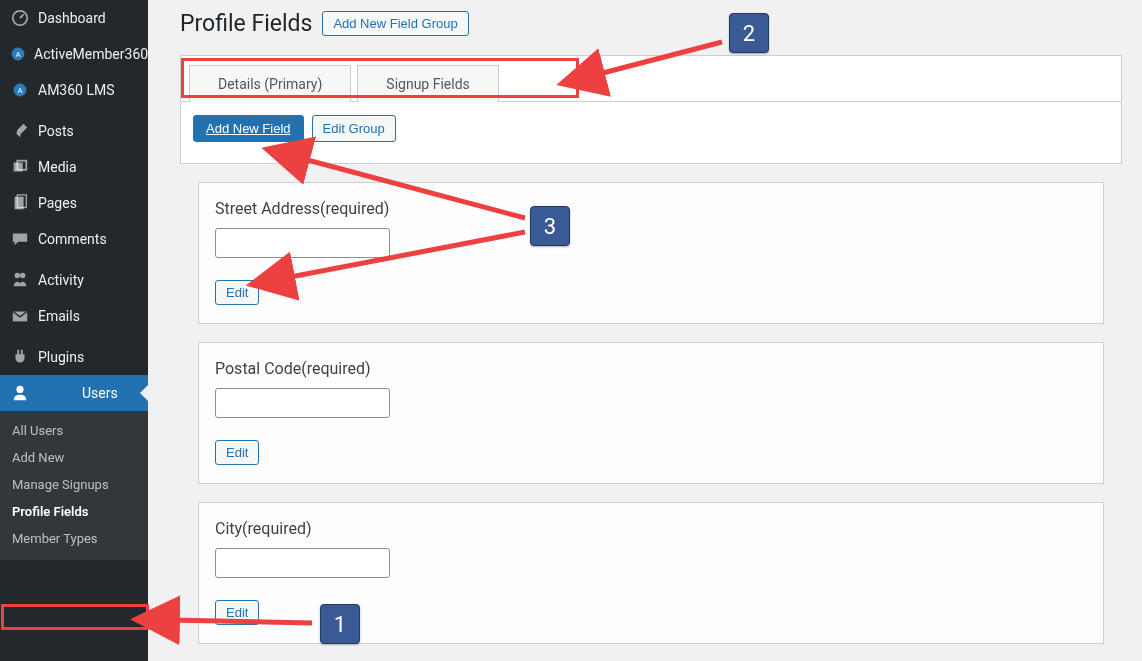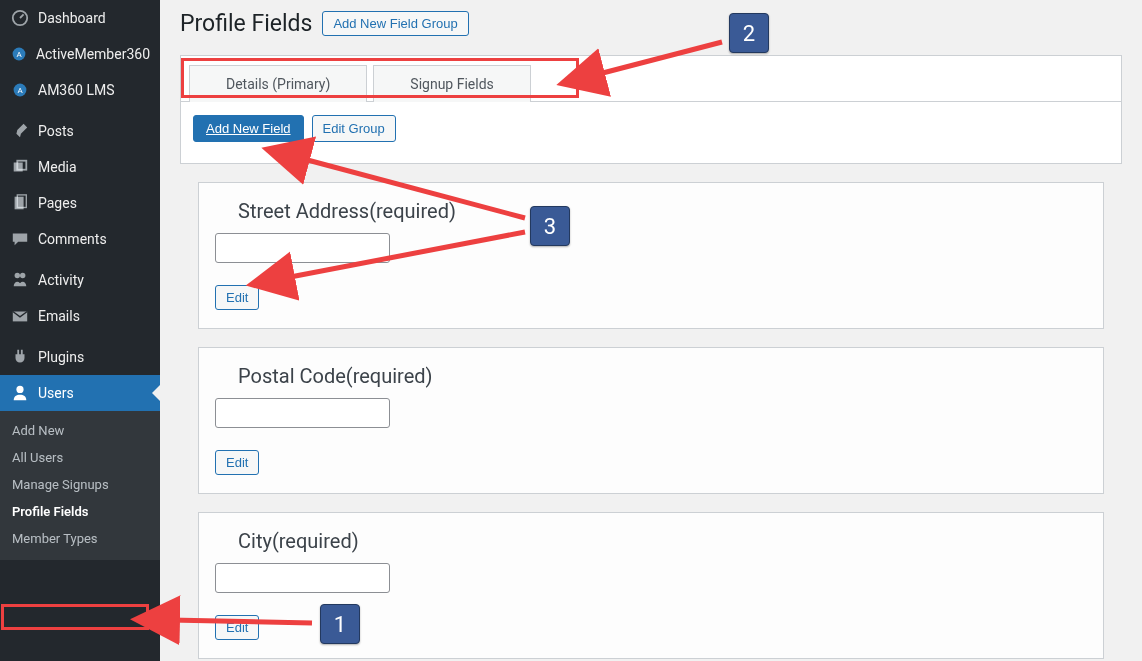--- a/index.html
+++ b/index.html
@@ -9,21 +9,21 @@
     background: #f1f1f1;
     color: #3c434a;
     width: 1142px;
     height: 661px;
     overflow: hidden;
     position: relative;
   }
   .sidebar {
     position: absolute;
     left: 0; top: 0;
-    width: 160px;
+    width: 148px;
     height: 100%;
     background: #23282d;
     color: #eee;
   }
   .menu-item {
     display: flex;
     align-items: center;
     padding: 8px 10px;
     color: #eee;
     cursor: pointer;
@@ -36,20 +36,21 @@
     display: inline-flex;
     align-items: center;
     justify-content: center;
     color: rgba(240,246,252,0.6);
     font-size: 16px;
   }
   .menu-item.active {
     background: #2271b1;
     color: #fff;
     position: relative;
+    gap: 44px;
   }
   .menu-item.active::after {
     content: "";
     position: absolute;
     right: 0;
     top: 50%;
     transform: translateY(-50%);
     border: 8px solid transparent;
     border-right-color: #f1f1f1;
   }
@@ -116,21 +117,21 @@
   .tabs {
     display: flex;
     padding: 8px 8px 0 8px;
     gap: 6px;
     border-bottom: 1px solid #ccd0d4;
   }
   .tab {
     border: 1px solid #ccd0d4;
     border-bottom: none;
     background: #f6f7f7;
-    padding: 10px 36px;
+    padding: 10px 28px;
     font-size: 14px;
     color: #50575e;
     cursor: pointer;
     position: relative;
     top: 1px;
   }
   .tab.active {
     background: #fff;
     border-bottom: 1px solid #fff;
   }
@@ -138,21 +139,21 @@
     display: flex;
     gap: 8px;
     padding: 13px 12px 6px 12px;
   }
   .field-card {
     margin: 18px 18px 0 18px;
     border: 1px solid #ccd0d4;
     background: #fdfdfd;
     padding: 16px 16px 18px 16px;
   }
-  .field-label-row { display: flex; margin-bottom: 10px; font-size: 20px; margin-left: 23px; }
+  .field-label-row { display: flex; margin-bottom: 10px; font-size: 16px; }
   .field-input {
     width: 175px;
     height: 30px;
     border: 1px solid #8c8f94;
     border-radius: 3px;
     background: #fff;
     padding: 0 8px;
     font-size: 14px;
     display: block;
   }
@@ -272,22 +273,22 @@
     <span class="icon">
       <svg width="18" height="18" viewBox="0 0 20 20" fill="currentColor">
           <circle cx="10" cy="6" r="4"></circle>
           <path d="M3 18c0-4 3-6 7-6s7 2 7 6z"></path>
         </svg>
     </span>
     <span>Users</span>
   </div>
 
   <div class="submenu">
+    <div class="submenu-item">All Users</div>
     <div class="submenu-item">Add New</div>
-    <div class="submenu-item">All Users</div>
     <div class="submenu-item">Manage Signups</div>
     <div class="submenu-item current">Profile Fields</div>
     <div class="submenu-item">Member Types</div>
   </div>
 </div>
 
 <div class="main">
   <div class="page-title-row">
     <h1 class="page-title">Profile Fields</h1>
     <button class="btn-outline">Add New Field Group</button>

